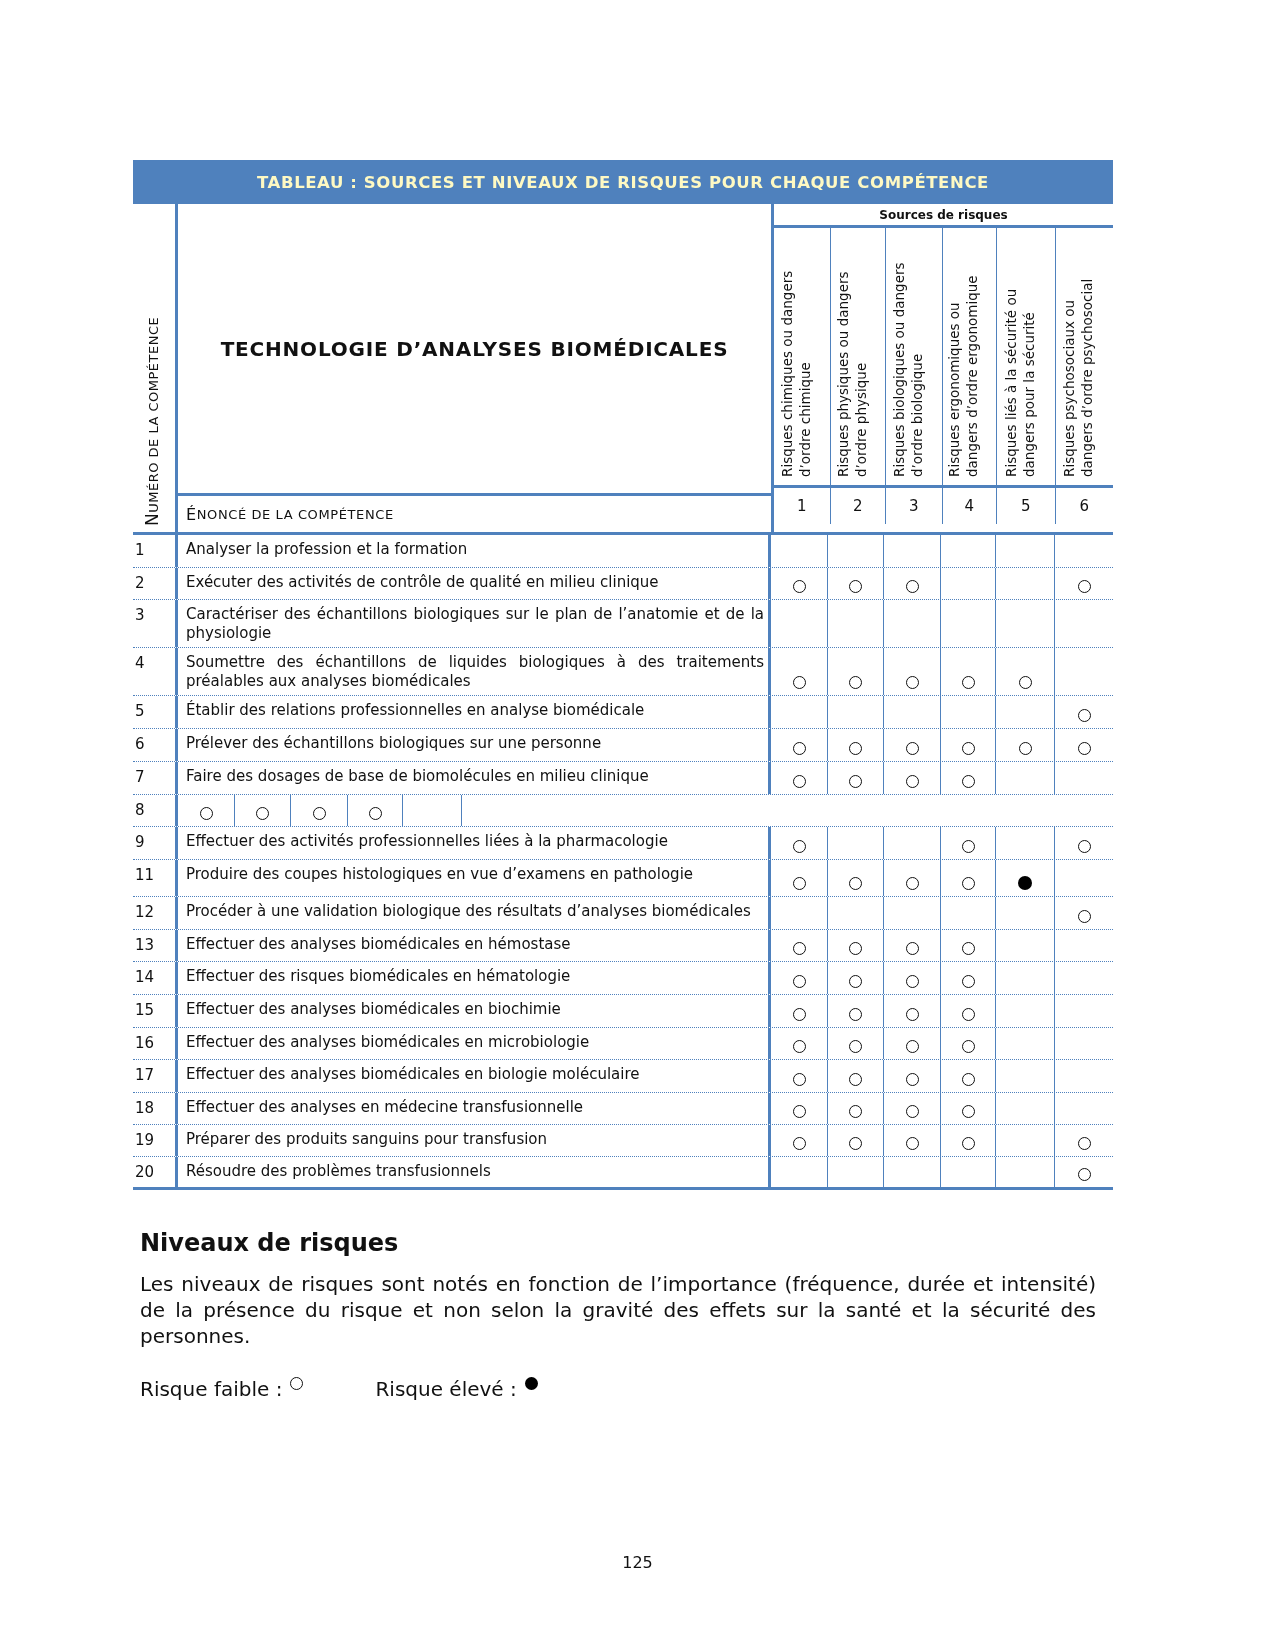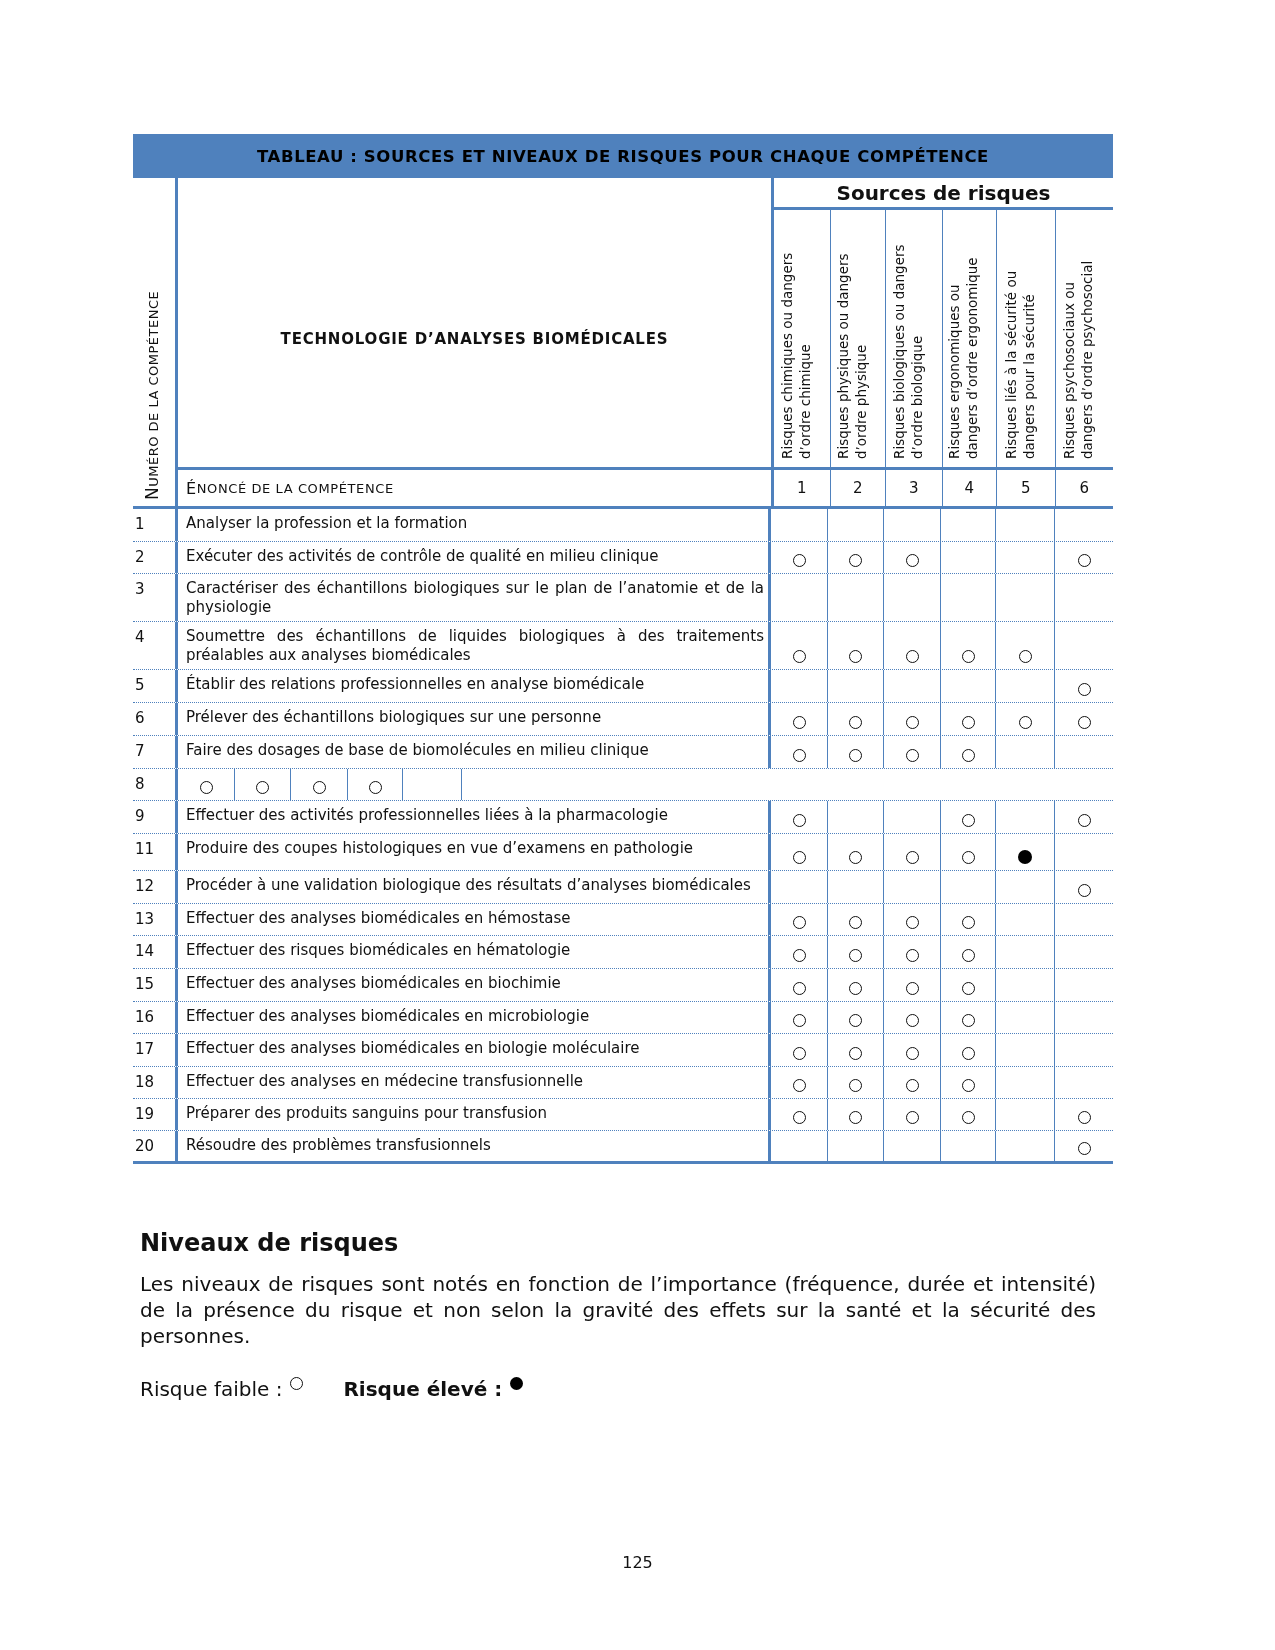--- a/index.html
+++ b/index.html
@@ -1,32 +1,32 @@
 <!DOCTYPE html>
 <html><head>
 <meta charset="utf-8">
 <style>
   html, body { margin: 0; padding: 0; background: #ffffff; }
   body { width: 1275px; height: 1650px; position: relative; font-family: "DejaVu Sans", sans-serif; color: #111; overflow: hidden; }
   .page { position: absolute; left: 0; top: 0; width: 1275px; height: 1650px; }
 
   
   .tbl { position: absolute; left: 133px; top: 134px; width: 980px; }
-  .title-bar { height: 44px; background: #4f81bd; color: #000000; font-weight: bold; font-size: 16.5px; letter-spacing: 0.6px; display: flex; align-items: center; justify-content: center; }
+  .title-bar { height: 44px; background: #4f81bd; color: #fef9c3; font-weight: bold; font-size: 16.5px; letter-spacing: 0.6px; display: flex; align-items: center; justify-content: center; margin-top: 26px; }
 
   .head { position: relative; height: 328px; }
   .num-col-head { position: absolute; left: 0; top: 0; width: 45px; height: 328px; border-right: 3px solid #4f81bd; box-sizing: border-box; }
   .num-col-head .vtext { position: absolute; left: 50%; bottom: 6px; transform-origin: left bottom; transform: translateX(8px) rotate(-90deg); white-space: nowrap; font-size: 13px; letter-spacing: 0.5px; }
   .num-col-head .vtext .big { font-size: 17px; }
-  .prog-head { position: absolute; left: 45px; top: 16px; width: 593px; height: 289px; display: flex; align-items: center; justify-content: center; font-weight: bold; font-size: 15px; letter-spacing: 0.8px; }
+  .prog-head { position: absolute; left: 45px; top: 0; width: 593px; height: 289px; display: flex; align-items: center; justify-content: center; font-weight: bold; font-size: 20px; letter-spacing: 0.8px; }
   .enonce-head { position: absolute; left: 45px; top: 289px; width: 593px; height: 39px; border-top: 3px solid #4f81bd; box-sizing: border-box; padding-left: 8px; display: flex; align-items: center; font-size: 13px; letter-spacing: 0.6px; }
   .enonce-head .big { font-size: 16px; }
 
   .src-head { position: absolute; left: 638px; top: 0; width: 342px; height: 328px; border-left: 3px solid #4f81bd; box-sizing: border-box; }
-  .src-title { height: 32px; border-bottom: 3px solid #4f81bd; display: flex; align-items: center; justify-content: center; font-weight: bold; font-size: 20px; box-sizing: border-box; }
+  .src-title { height: 24px; border-bottom: 3px solid #4f81bd; display: flex; align-items: center; justify-content: center; font-weight: bold; font-size: 12px; box-sizing: border-box; }
   .src-cols { display: flex; height: 257px; }
   .src-col { position: relative; border-right: 1.5px solid #4f81bd; box-sizing: border-box; height: 257px; }
   .src-col:last-child { border-right: none; }
   .src-col .rot { position: absolute; left: 50%; bottom: 8px; transform-origin: left bottom; transform: translateX(12px) rotate(-90deg); font-size: 13.5px; line-height: 18px; white-space: nowrap; }
   .src-nums { display: flex; height: 39px; border-top: 3px solid #4f81bd; box-sizing: border-box; }
   .src-num { display: flex; align-items: center; justify-content: center; font-size: 15px; border-right: 1.5px solid #4f81bd; box-sizing: border-box; }
   .src-num:last-child { border-right: none; }
 
   .body { border-top: 3px solid #4f81bd; border-bottom: 3px solid #4f81bd; }
   .row { display: flex; border-bottom: 1.5px dotted #4f81bd; box-sizing: border-box; }
@@ -38,21 +38,21 @@
   .mark-low { width: 13px; height: 13px; border: 1.6px solid #111; border-radius: 50%; box-sizing: border-box; }
   .mark-high { width: 14px; height: 14px; background: #000; border-radius: 50%; }
 
   .w1 { width: 57px; } .w2 { width: 56px; } .w3 { width: 57px; } .w4 { width: 55px; } .w5 { width: 59px; } .w6 { width: 58px; }
 
   
   .levels-title { position: absolute; left: 140px; top: 1229px; font-weight: bold; font-size: 24px; }
   .levels-text { position: absolute; left: 140px; top: 1271px; width: 956px; font-size: 20px; line-height: 26px; text-align: justify; }
   .legend { position: absolute; left: 140px; top: 1377px; font-size: 20px; display: flex; align-items: center; }
   .legend .item { display: flex; align-items: flex-start; }
-  .legend .item + .item { margin-left: 40px; font-weight: bold; }
+  .legend .item + .item { margin-left: 72px; }
   .legend .lg-low { display: inline-block; width: 11px; height: 11px; border: 1.4px solid #111; border-radius: 50%; margin-left: 8px; }
   .legend .lg-high { display: inline-block; width: 13px; height: 13px; background: #000; border-radius: 50%; margin-left: 8px; }
   .page-num { position: absolute; left: 0; width: 1275px; top: 1553px; text-align: center; font-size: 16px; }
 </style>
 </head>
 <body>
 
 <div class="page">
 
   <div class="tbl">

